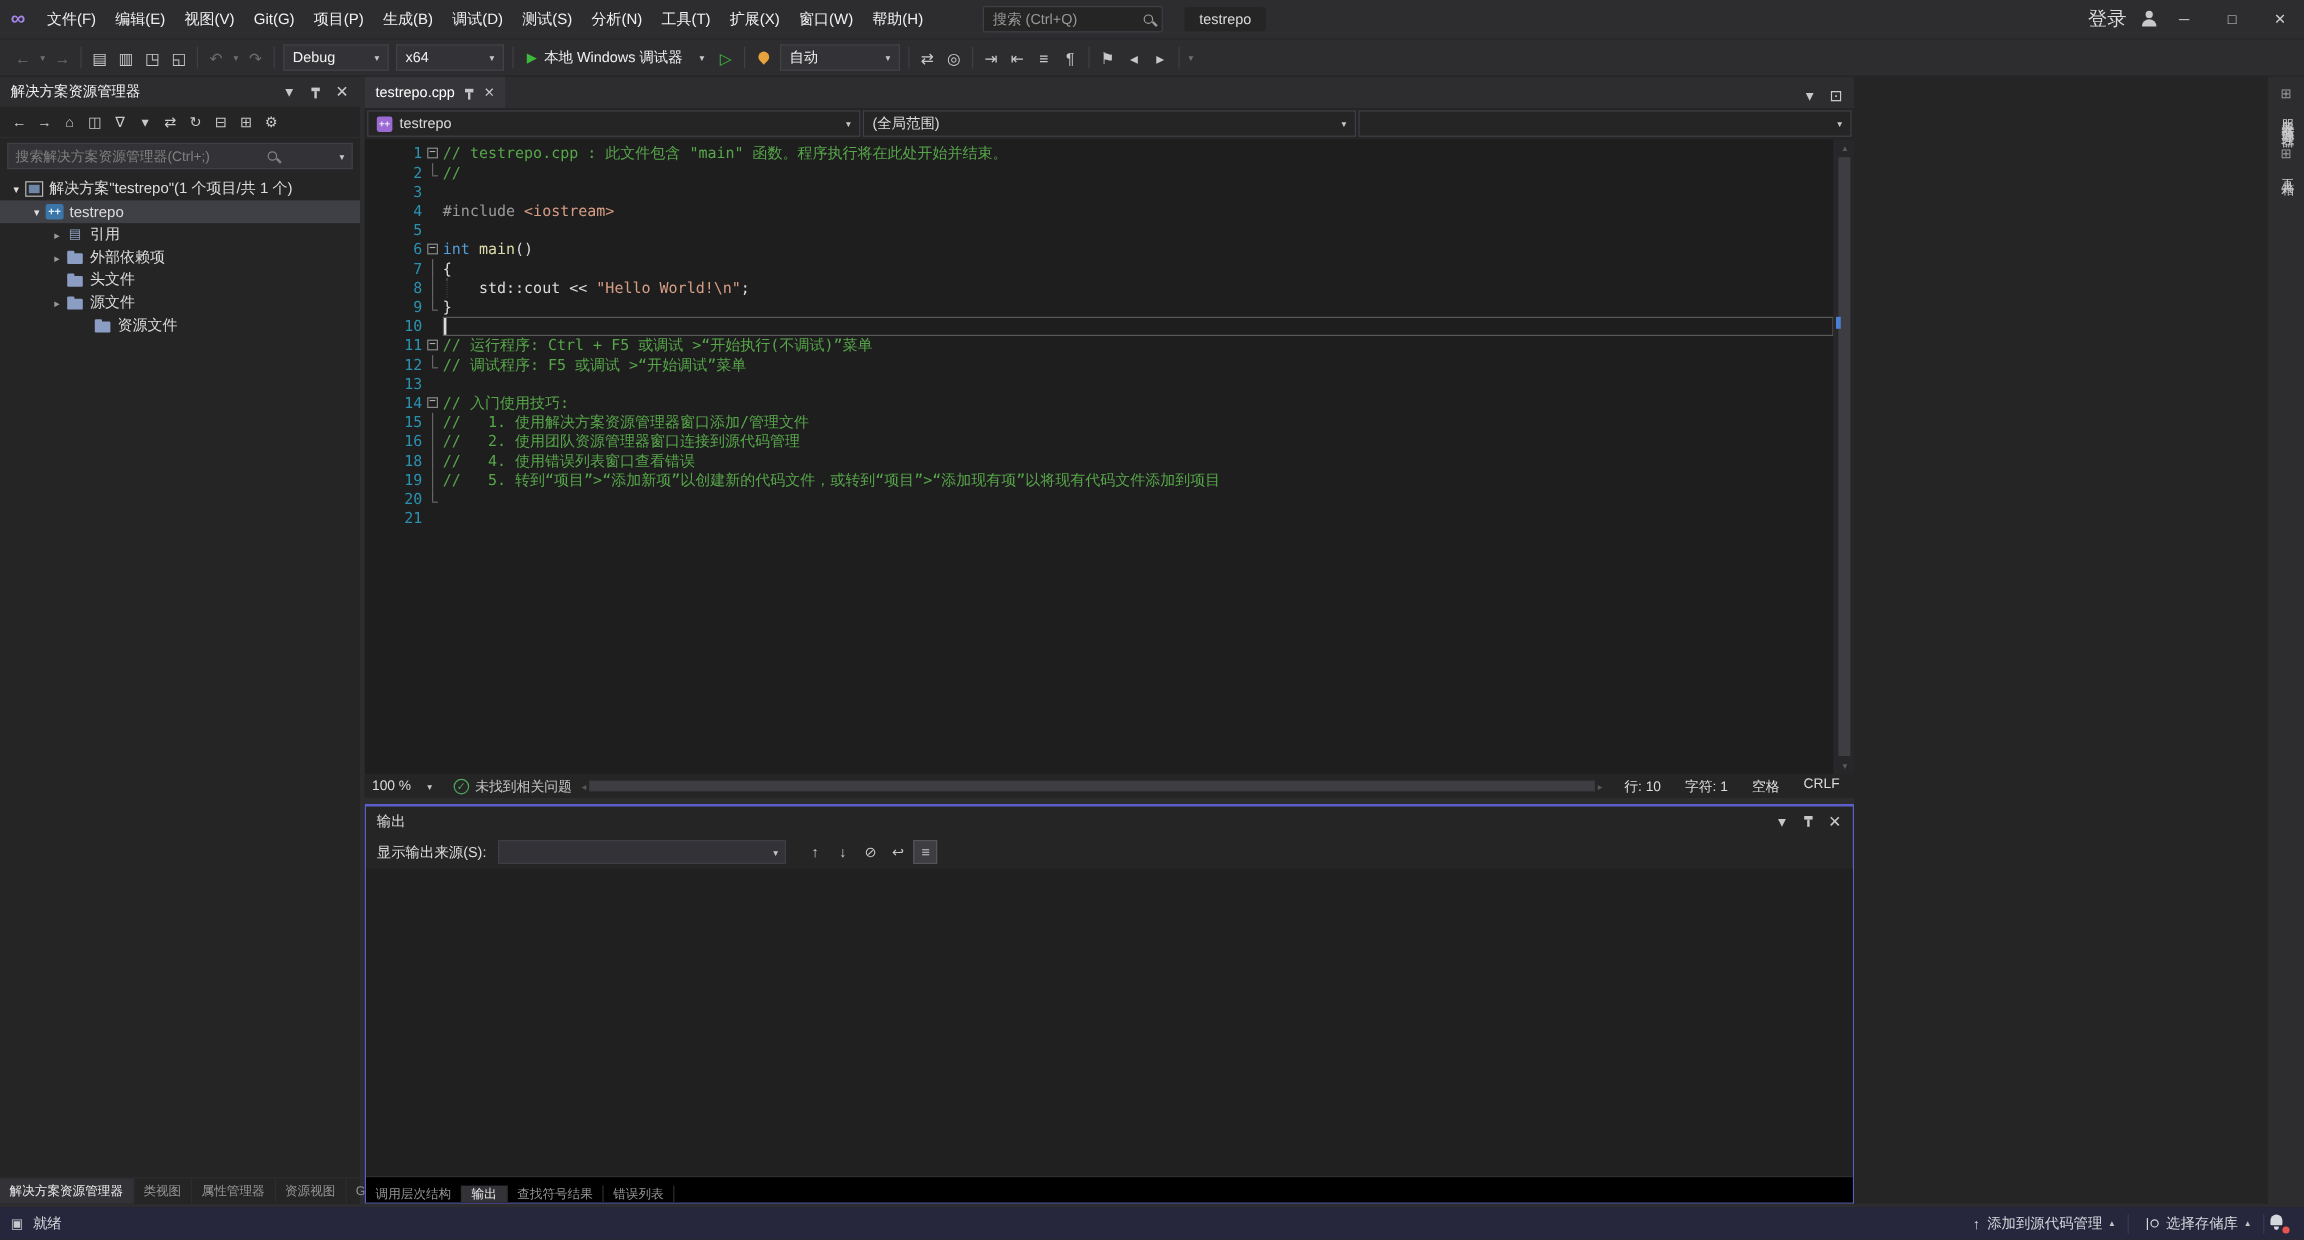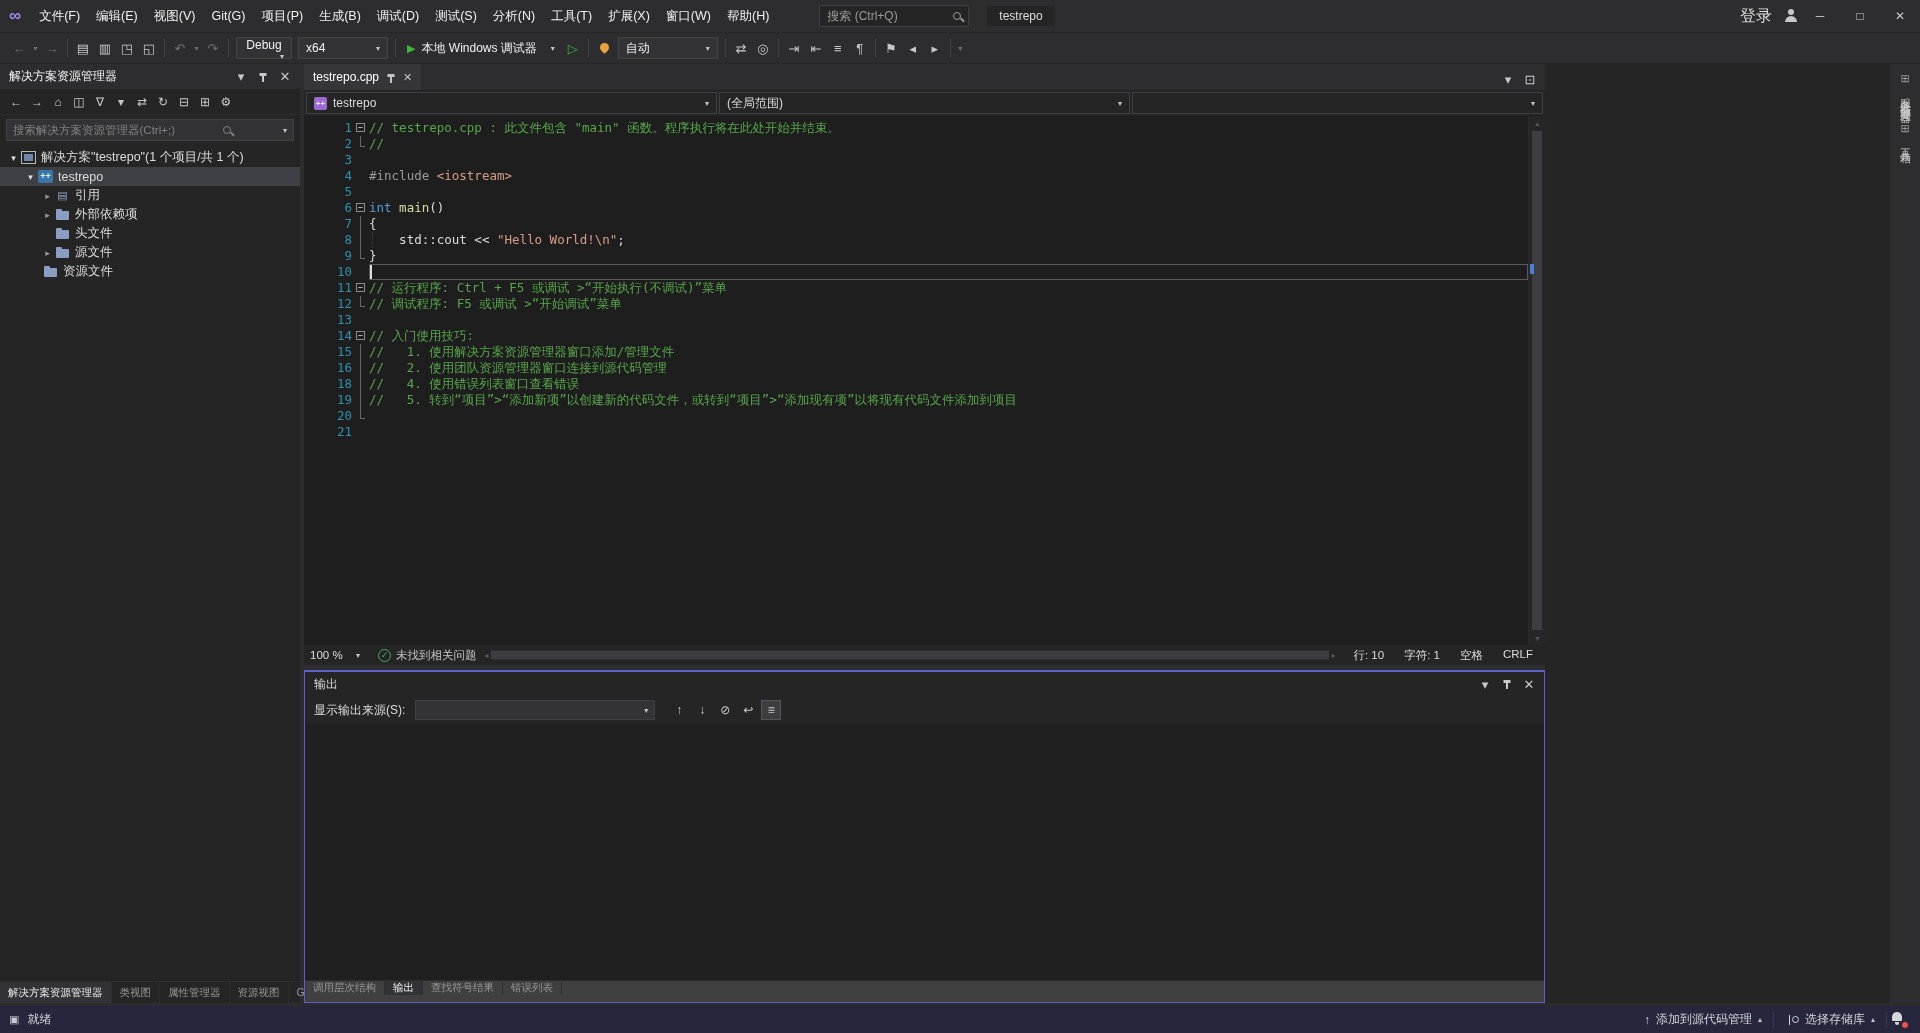--- a/index.html
+++ b/index.html
@@ -30,21 +30,21 @@
   .tb-ic { width:22px; height:22px; display:flex; align-items:center; justify-content:center;
     color:#C8C8C8; font-size:13px; }
   .tb-ic.dim { color:#6E6E6E; }
   .tb-ic.small { width:11px; font-size:8px; }
   .tb-ic.green { color:#3CB93C; }
   .tb-ic.active { background:#3E3E42; border:1px solid #555; }
   .sep { width:1px; height:18px; background:#3F3F46; margin:0 4px; display:inline-block; }
   .combo { height:22px; background:#333337; border:1px solid #434346; display:flex; align-items:center;
     font-size:12px; color:#F1F1F1; padding:0 7px; margin:0 3px; }
   .chev { font-size:8px; color:#C5C5C5; margin-left:auto; padding-left:8px; }
-  .combo-config { width:56px;flex-direction:column; } .combo-platform { width:90px; } .combo-hot { width:100px; }
+  .combo-config { width:88px; } .combo-platform { width:90px; } .combo-hot { width:100px; }
   .run-btn { display:flex; align-items:center; height:22px; padding:0 7px; color:#F1F1F1; font-size:12px; gap:6px; }
   .play { color:#3CB93C; font-size:11px; }
   .gi-flame { width:12px; height:16px; position:relative; margin:0 2px; }
   .gi-flame::before { content:""; position:absolute; left:2px; top:3px; width:9px; height:9px;
     background:#E8A33D; border-radius:0 50% 50% 50%; transform:rotate(-135deg); }
 
   
   .sol-exp { position:absolute; left:0; top:64px; width:300px; bottom:30px; background:#252526;
     display:flex; flex-direction:column; }
   .se-header { height:25px; background:#2D2D30; display:flex; align-items:center; padding:0 4px 0 9px;
@@ -127,21 +127,21 @@
   .output { flex:1; display:flex; flex-direction:column; border:1px solid #5B5FC7; border-top:2px solid #5B5FC7; background:#252526; }
   .out-title { height:24px; display:flex; align-items:center; padding:0 4px 0 9px; font-size:12px; color:#DCDCDC; }
   .out-title .hics { margin-left:auto; display:flex; }
   .out-toolbar { height:28px; display:flex; align-items:center; padding:0 9px; gap:4px; }
   .out-label { font-size:12px; color:#DCDCDC; }
   .out-combo { width:240px; height:20px; background:#333337; border:1px solid #3F3F46; margin-left:6px;
     display:flex; align-items:center; padding:0 6px; font-size:12px; color:#DCDCDC; }
   .out-ics { display:flex; margin-left:10px; gap:3px; align-items:center; }
   .out-ics .tb-ic { width:20px; height:20px; font-size:12px; }
   .out-content { flex:1; background:#202021; }
-  .out-tabs { height:22px; background:#404040; display:flex; align-items:flex-start; border-top:1px solid #2D2D30; }
+  .out-tabs { height:22px; background:#000000; display:flex; align-items:flex-end; border-top:1px solid #2D2D30; }
 
   
   .right-region { position:absolute; left:1545px; top:64px; right:30px; bottom:30px; background:#252526; }
   .strip { position:absolute; right:0; top:64px; width:30px; bottom:30px; background:#2D2D30;
     display:flex; flex-direction:column; align-items:center; padding-top:8px; gap:16px; }
   .vtab { display:flex; flex-direction:column; align-items:center; gap:5px; color:#C8C8C8; }
   .vtab-ic { font-size:11px; color:#9A9A9A; }
   .vtab-label { writing-mode:vertical-rl; font-size:11px; letter-spacing:2px; }
 
   
@@ -311,21 +311,21 @@
         <div class="trow" style="padding-left: 40px;">
           <span class="tchev"></span>
           <span class="ico ico-folder"></span>
           <span class="tlabel">头文件</span>
         </div>
         <div class="trow" style="padding-left: 40px;">
           <span class="tchev col">▸</span>
           <span class="ico ico-folder"></span>
           <span class="tlabel">源文件</span>
         </div>
-        <div class="trow" style="padding-left: 28px;">
+        <div class="trow" style="padding-left: 63px;">
           <span class="tchev"></span>
           <span class="ico ico-folder"></span>
           <span class="tlabel">资源文件</span>
         </div>
       </div>
     <div class="se-tabs" id="se-tabs">
         <span class="ptab active">解决方案资源管理器</span>
         <span class="ptab">类视图</span>
         <span class="ptab">属性管理器</span>
         <span class="ptab">资源视图</span>

